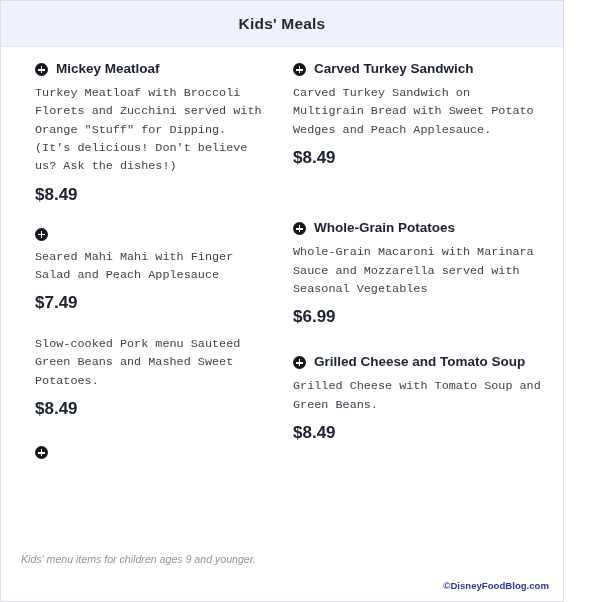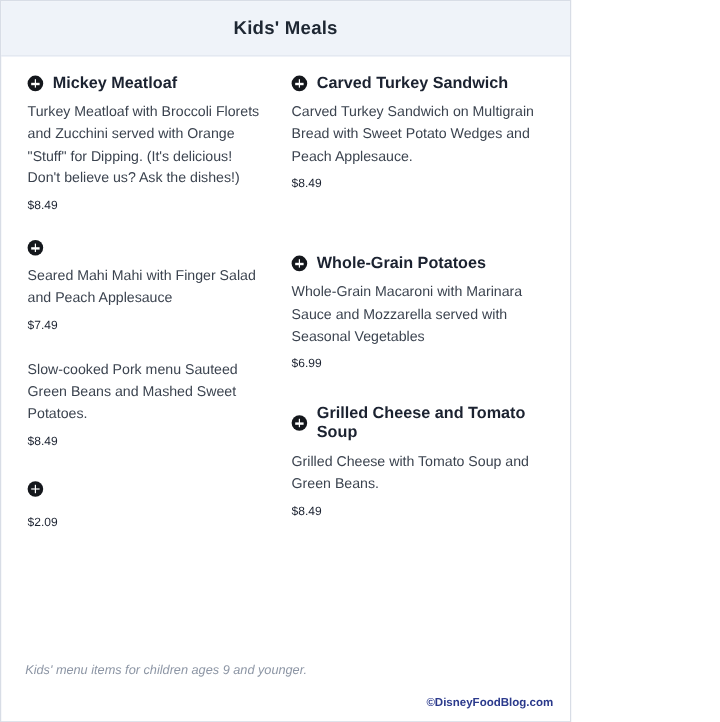--- a/index.html
+++ b/index.html
@@ -9,21 +9,21 @@
   body {
     width: 600px;
     height: 602px;
     background: #ffffff;
     font-family: "Liberation Sans", sans-serif;
     color: #2a2f38;
     overflow: hidden;
   }
   .page {
     position: relative;
-    width: 476px;
+    width: 564px;
     height: 602px;
     box-sizing: border-box;
     border: 1px solid #d8dde6;
     background: #ffffff;
   }
   .menu-header {
     height: 45px;
     background: #eff3f9;
     border-bottom: 1px solid #e2e7ef;
     display: flex;
@@ -33,20 +33,21 @@
   .menu-title {
     font-size: 15.5px;
     font-weight: bold;
     color: #1e2733;
     letter-spacing: 0.2px;
   }
   .columns {
     display: flex;
     padding: 14px 20px 0 22px;
     box-sizing: border-box;
+    margin-left: 12px;
   }
   .col {
     width: 50%;
     box-sizing: border-box;
   }
   .col.left { padding-right: 22px; }
   .col.right { padding-left: 4px; }
 
   .item {
     margin-bottom: 22px;
@@ -87,25 +88,26 @@
     font-size: 13.5px;
     font-weight: bold;
     color: #1b2230;
     line-height: 1.2;
   }
   .item-desc {
     margin: 7px 0 0 0;
     font-size: 11.8px;
     line-height: 1.55;
     color: #3b434f;
+    font-family: Liberation Mono, monospace;
   }
   .item-price {
     margin-top: 9px;
-    font-size: 10px;
-    font-weight: normal;
+    font-size: 17px;
+    font-weight: bold;
     color: #1b2230;
   }
   .footnote {
     position: absolute;
     left: 20px;
     bottom: 36px;
     font-size: 10.6px;
     font-style: italic;
     color: #8d96a5;
   }
@@ -150,21 +152,20 @@
 
       <div class="item">
         <p class="item-desc">Slow-cooked Pork menu Sauteed Green Beans and Mashed Sweet Potatoes.</p>
         <div class="item-price">$8.49</div>
       </div>
 
       <div class="item" style="margin-top:26px;">
         <div class="item-head">
           <span class="plus-icon"></span>
         </div>
-        <div class="item-price" style="margin-top:16px;">$2.09</div>
       </div>
 
     </div>
 
     <div class="col right">
 
       <div class="item">
         <div class="item-head">
           <span class="plus-icon"></span>
           <span class="item-name">Carved Turkey Sandwich</span>

